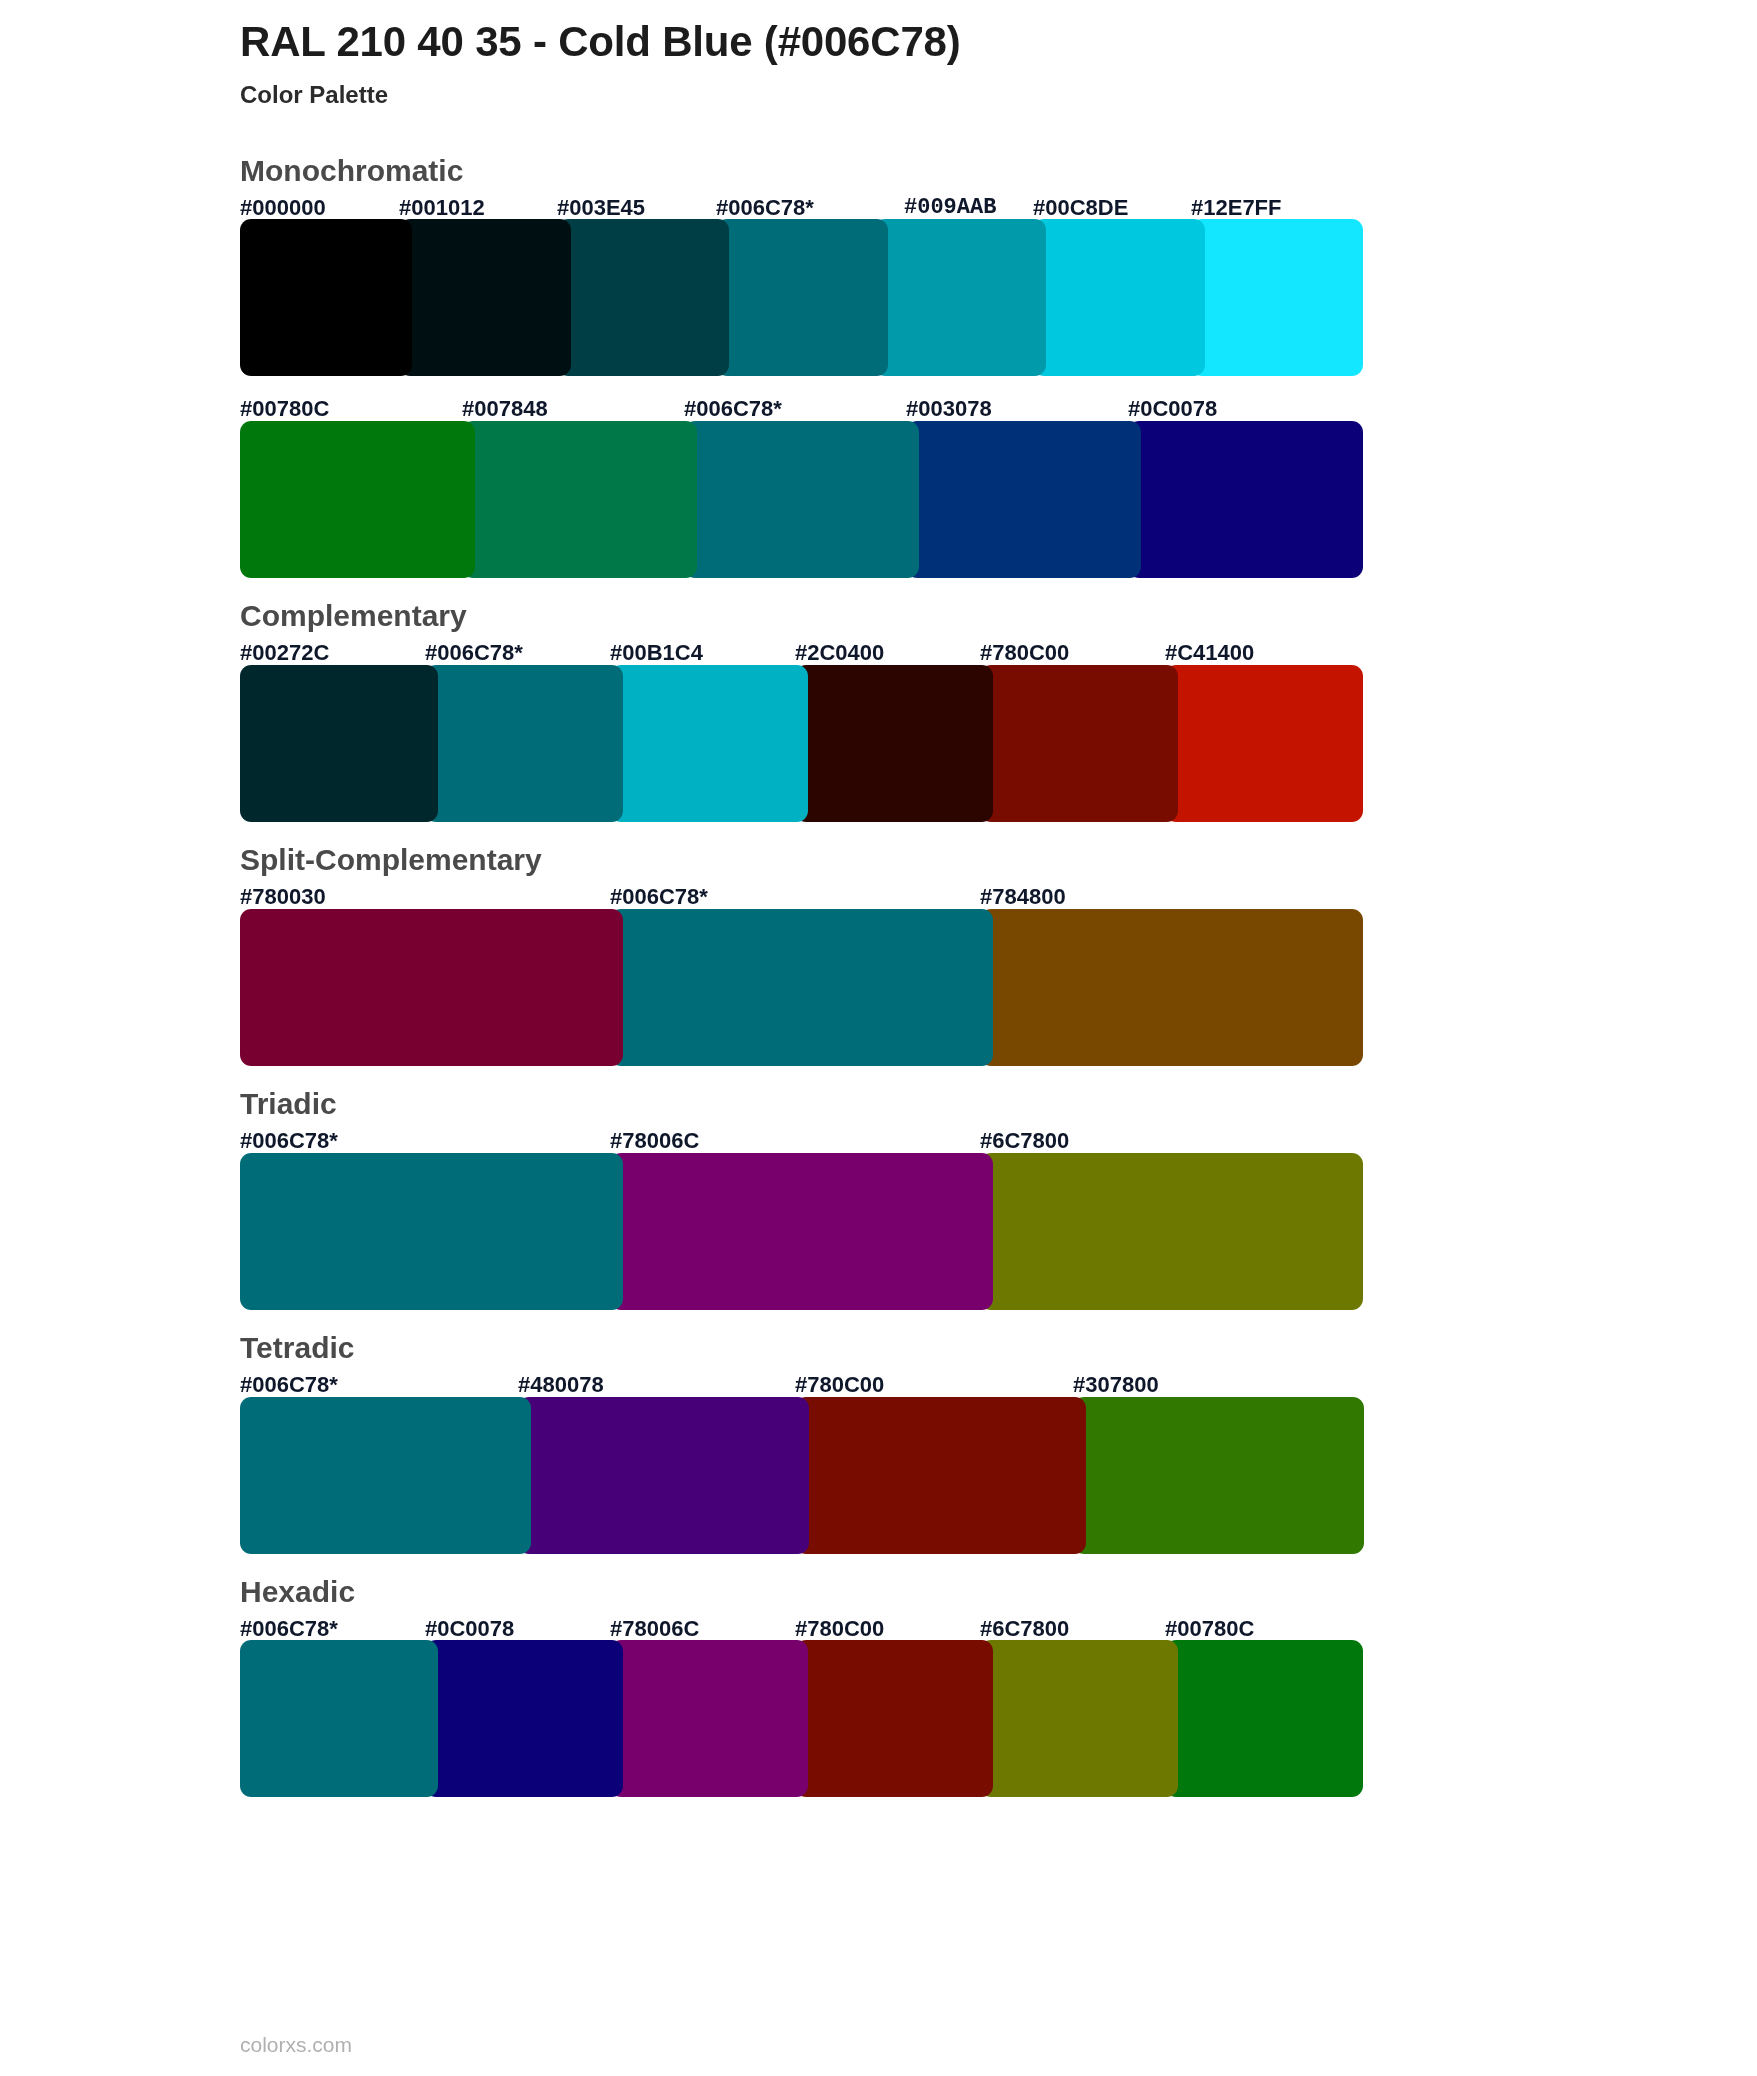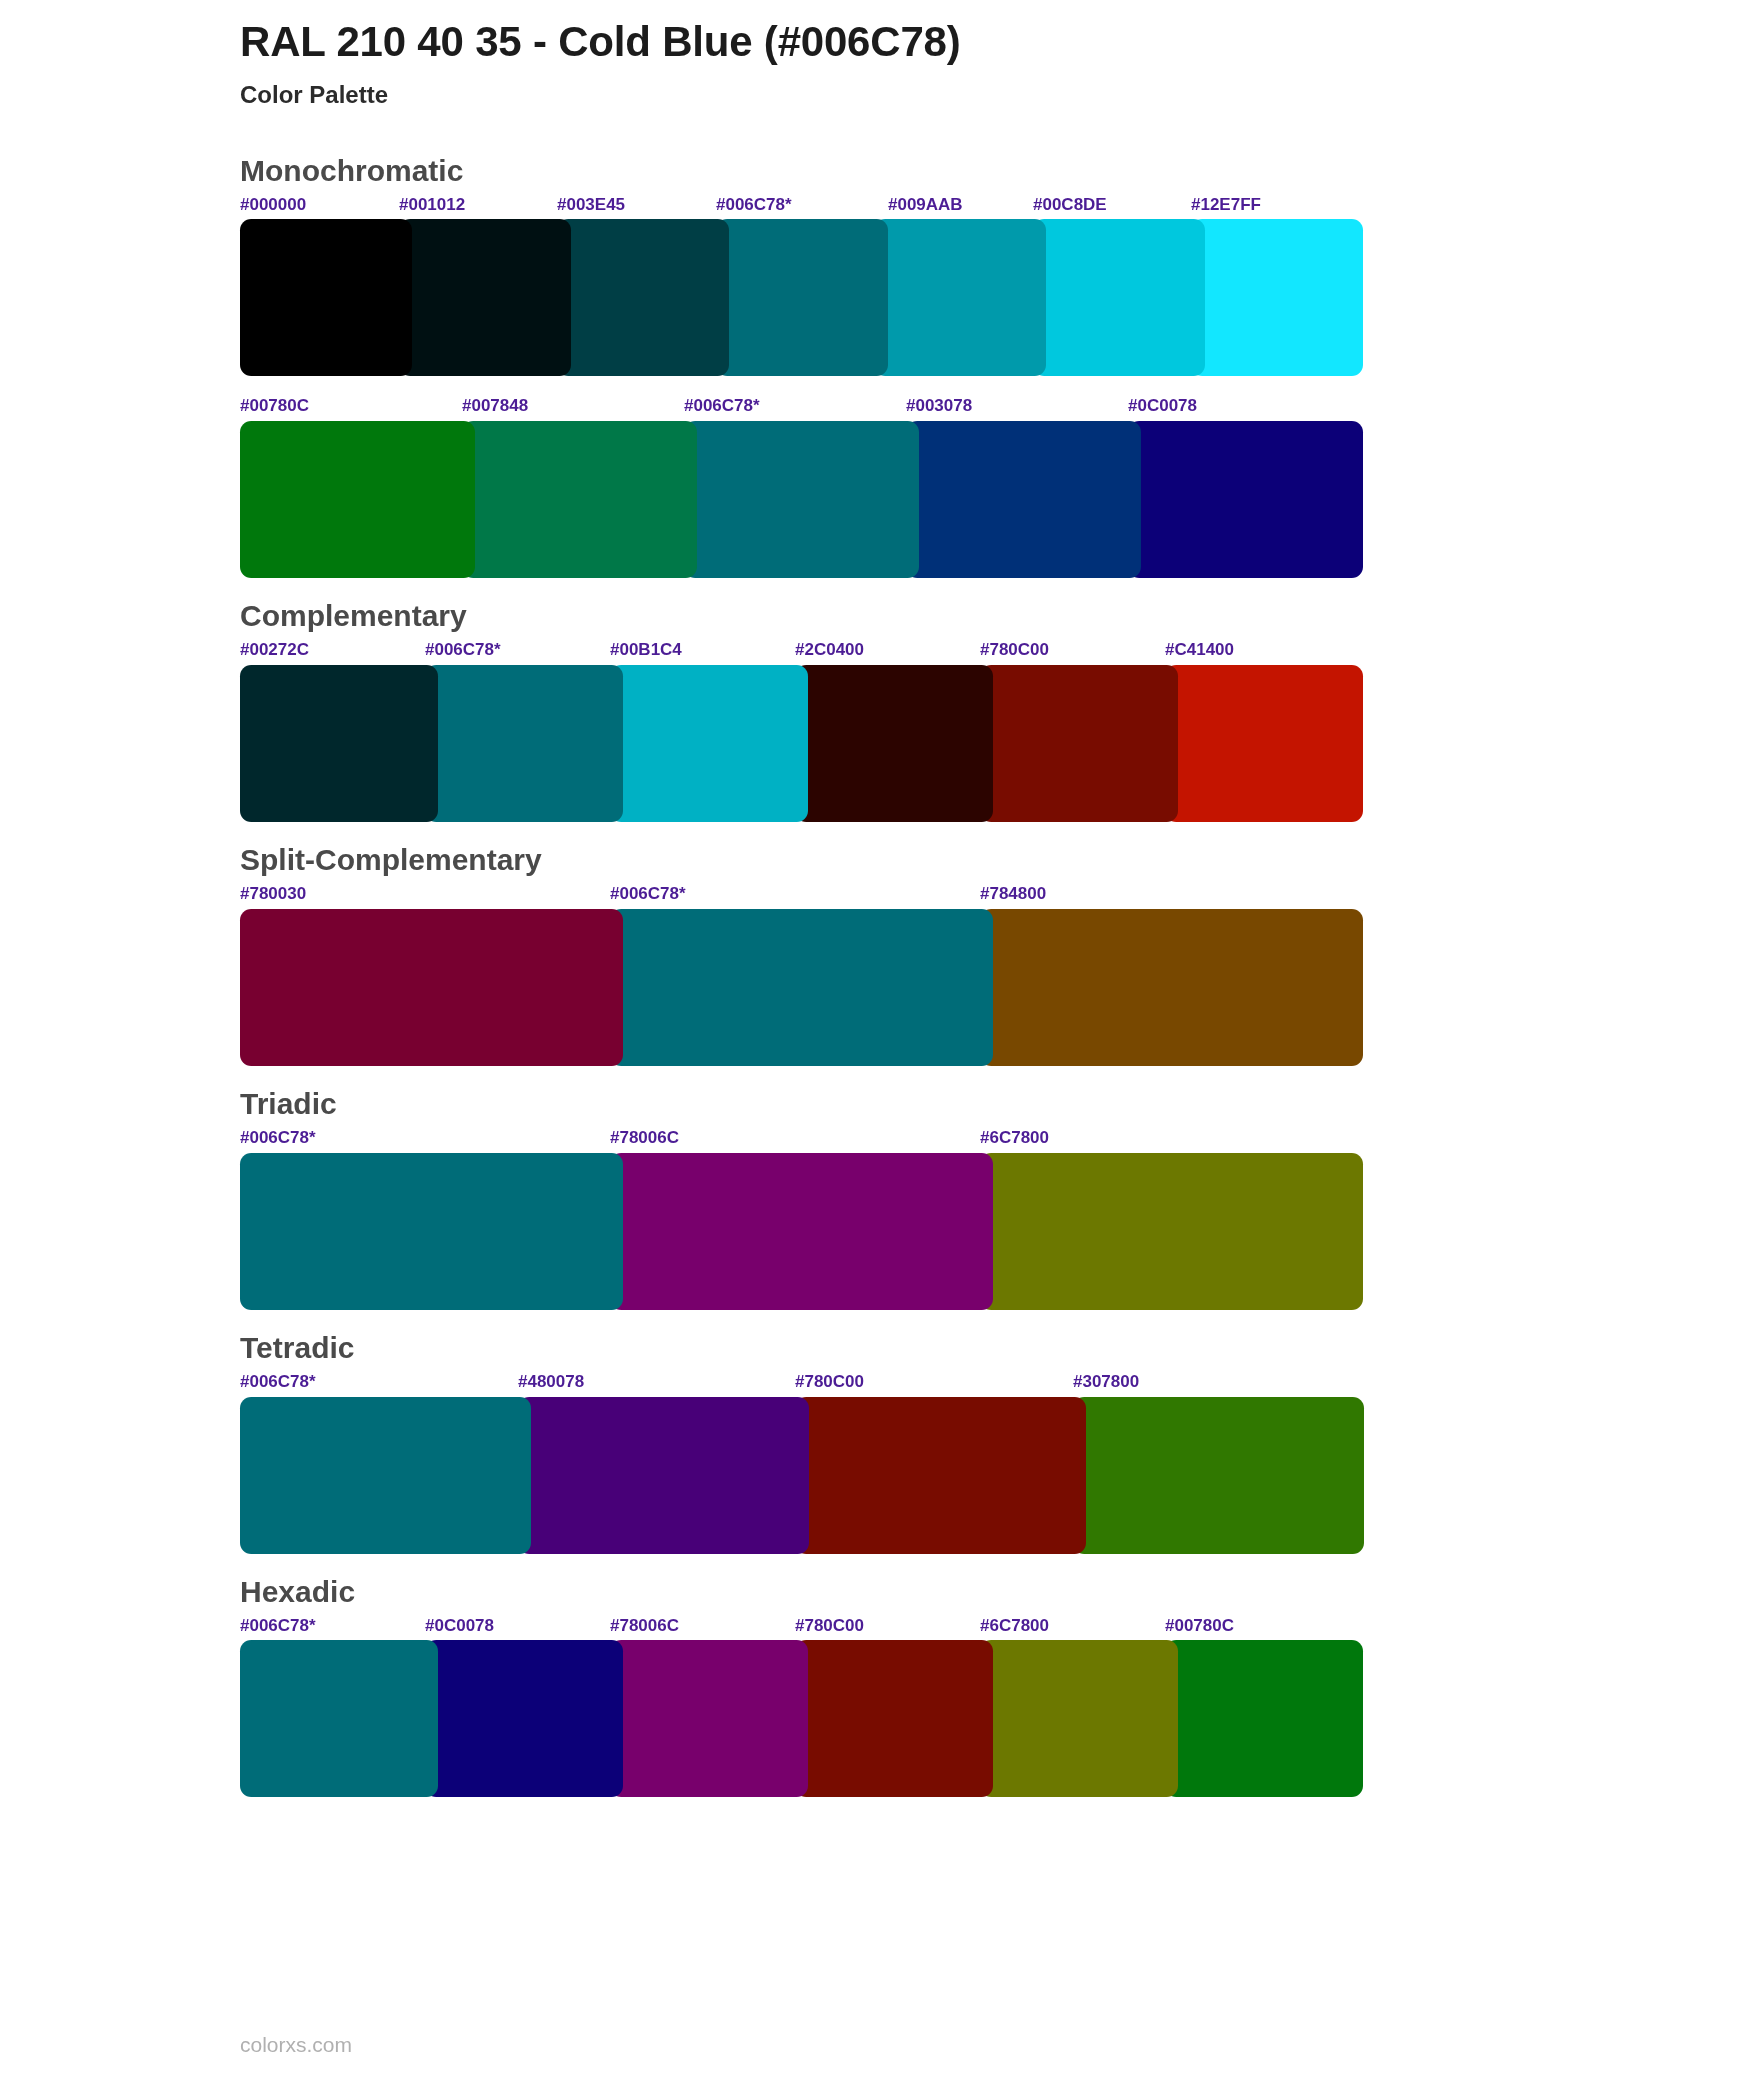--- a/index.html
+++ b/index.html
@@ -64,23 +64,23 @@
   }
   .swatch {
     position: absolute;
     top: 25.6px;
     box-sizing: border-box;
     border-radius: 11.2px;
   }
   .swatch-label {
     position: absolute;
     top: 0;
-    font-size: 17px;
-    font-weight: 700;
-    color: #4c1d95;
+    font-size: 22px;
+    font-weight: 700;
+    color: #0f172a;
     white-space: nowrap;
     line-height: 1.3;
   }
 
   
   .footer {
     position: absolute;
     left: 240px;
     top: 2033px;
     font-size: 21px;
@@ -103,21 +103,21 @@
         <div class="section-title">Monochromatic</div>
         <div class="swatch-row">
           <div class="swatch-label" style="left: 0px;">#000000</div>
           <div class="swatch" title="#000000" style="left: 0px; width: 172px; height: 157px; background: rgb(0, 0, 0); z-index: 7;"></div>
           <div class="swatch-label" style="left: 159px;">#001012</div>
           <div class="swatch" title="#001012" style="left: 159px; width: 172px; height: 157px; background: rgb(0, 16, 18); z-index: 6;"></div>
           <div class="swatch-label" style="left: 317px;">#003E45</div>
           <div class="swatch" title="#003E45" style="left: 317px; width: 172px; height: 157px; background: rgb(0, 62, 69); z-index: 5;"></div>
           <div class="swatch-label" style="left: 476px;">#006C78*</div>
           <div class="swatch" title="#006C78*" style="left: 476px; width: 172px; height: 157px; background: rgb(0, 108, 120); z-index: 4;"></div>
-          <div class="swatch-label" style="left: 648px;">#009AAB</div>
+          <div class="swatch-label" style="left: 664px; font-family: Liberation Mono, monospace;">#009AAB</div>
           <div class="swatch" title="#009AAB" style="left: 634px; width: 172px; height: 157px; background: rgb(0, 154, 171); z-index: 3;"></div>
           <div class="swatch-label" style="left: 793px;">#00C8DE</div>
           <div class="swatch" title="#00C8DE" style="left: 793px; width: 172px; height: 157px; background: rgb(0, 200, 222); z-index: 2;"></div>
           <div class="swatch-label" style="left: 951px;">#12E7FF</div>
           <div class="swatch" title="#12E7FF" style="left: 951px; width: 172px; height: 157px; background: rgb(18, 231, 255); z-index: 1;"></div>
         </div>
       </div>
       <div class="palette-section">
         <div class="swatch-row">
           <div class="swatch-label" style="left: 0px;">#00780C</div>

